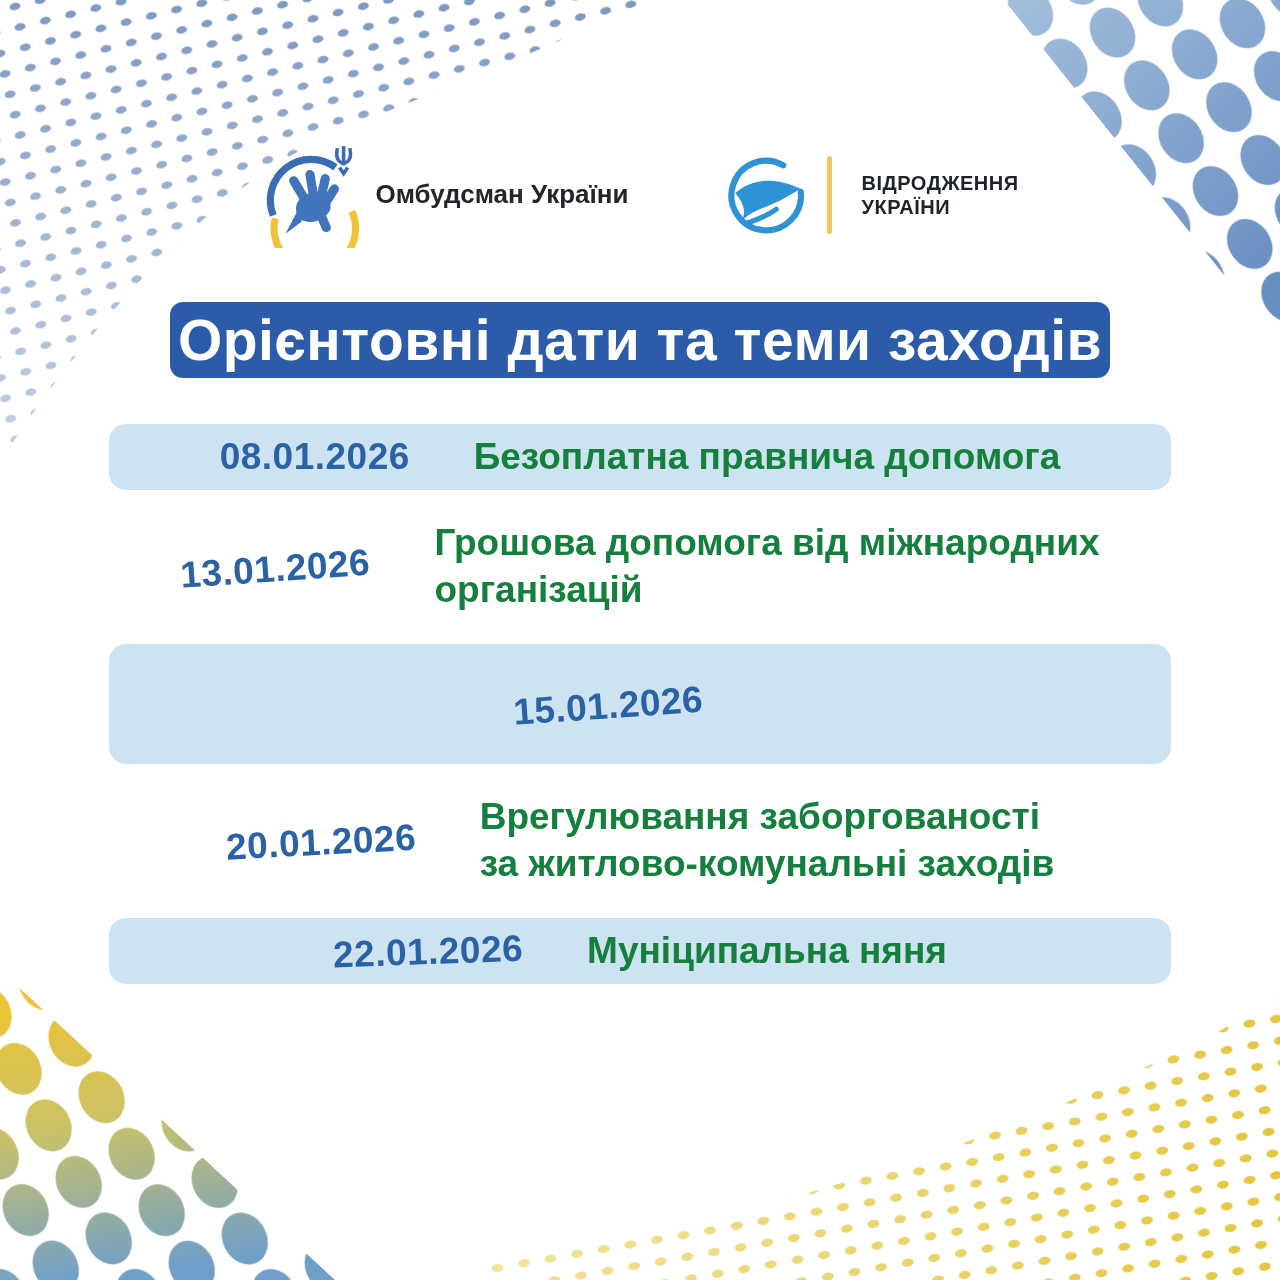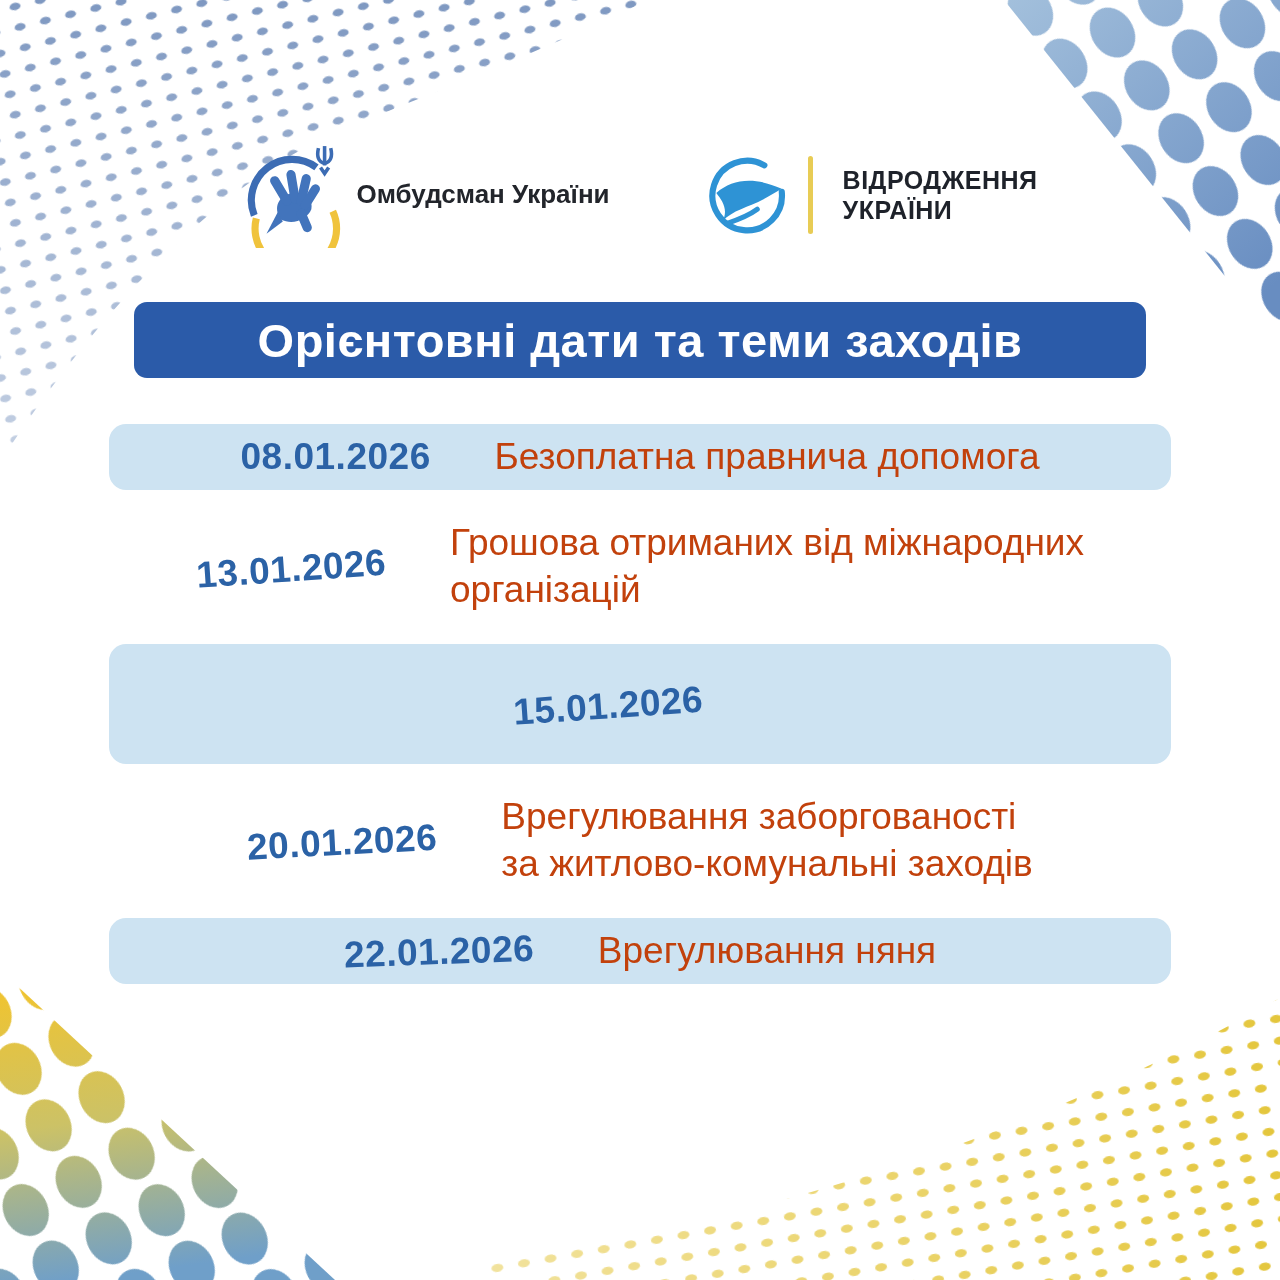--- a/index.html
+++ b/index.html
@@ -13,47 +13,47 @@
   #decor-tr{top:0;right:0;}
   #decor-bl{bottom:0;left:0;}
   #decor-br{bottom:0;right:0;}
 
   .content{position:relative;z-index:2;}
 
   
   .header{margin-top:142px;display:flex;justify-content:center;align-items:center;gap:92px;}
   .logo-group{display:flex;align-items:center;}
   .omb-text{margin-left:12px;font-size:26px;font-weight:700;color:#22252b;line-height:1.22;}
-  .vid-text{margin-left:30px;font-size:25px;font-weight:700;color:#1e222a;line-height:1.2;letter-spacing:.5px;}
+  .vid-text{margin-left:30px;font-size:20px;font-weight:700;color:#1e222a;line-height:1.2;letter-spacing:.5px;}
   .divider{width:5px;height:78px;background:#e8cc55;border-radius:3px;margin-left:16px;}
 
   
   .title-wrap{display:flex;justify-content:center;margin-top:54px;}
   .title-bar{
-    width:1012px;height:76px;background:#2b5ba9;border-radius:13px;
+    width:940px;height:76px;background:#2b5ba9;border-radius:13px;
     display:flex;align-items:center;justify-content:center;
-    color:#ffffff;font-size:47px;font-weight:700;letter-spacing:.5px;
+    color:#ffffff;font-size:57px;font-weight:700;letter-spacing:.5px;
   }
 
   
   .schedule{width:1062px;margin:46px auto 0;}
   .row{display:flex;align-items:center;padding:0 22px;margin-bottom:17px;justify-content:center;}
   .row.hl{background:#cde3f2;border-radius:17px;}
   .h66{height:66px;}
   .h120{min-height:120px;}
   .date{
     flex:none;width:254px;font-size:37px;font-weight:700;color:#2b62a6;
     letter-spacing:.5px;
   }
   .row:nth-child(2) .date{transform:rotate(-4deg);}
   .row:nth-child(3) .date{transform:rotate(-4deg);}
   .row:nth-child(4) .date{transform:rotate(-3deg);}
   .row:nth-child(5) .date{transform:rotate(-2deg);}
   .topic{
-    font-size:37px;font-weight:400;color:#c2410c;line-height:1.27;
+    font-size:37px;font-weight:700;color:#15803d;line-height:1.27;
     white-space:pre-line;
   }
 </style>
 </head>
 <body>
 
 <svg id="decor-tl" class="decor" width="650" height="470" viewBox="0 0 650 470">
   <defs>
     <pattern id="pSmallBlue" width="26" height="21" patternUnits="userSpaceOnUse" patternTransform="rotate(-14)">
       <ellipse cx="13" cy="10" rx="5.6" ry="3.7" fill="#7e98c1"></ellipse>
@@ -178,34 +178,34 @@
 
   <div class="schedule">
 
     <div class="row hl h66">
       <div class="date">08.01.2026</div>
       <div class="topic">Безоплатна правнича допомога</div>
     </div>
 
     <div class="row h120">
       <div class="date">13.01.2026</div>
-      <div class="topic">Грошова отриманих від міжнародних
+      <div class="topic">Грошова допомога від міжнародних
 організацій</div>
     </div>
 
     <div class="row hl h120">
       <div class="date">15.01.2026</div>
     </div>
 
     <div class="row h120">
       <div class="date">20.01.2026</div>
       <div class="topic">Врегулювання заборгованості
 за житлово-комунальні заходів</div>
     </div>
 
     <div class="row hl h66">
       <div class="date">22.01.2026</div>
-      <div class="topic">Врегулювання няня</div>
+      <div class="topic">Муніципальна няня</div>
     </div>
 
   </div>
 
 </div>
 
 </body></html>

